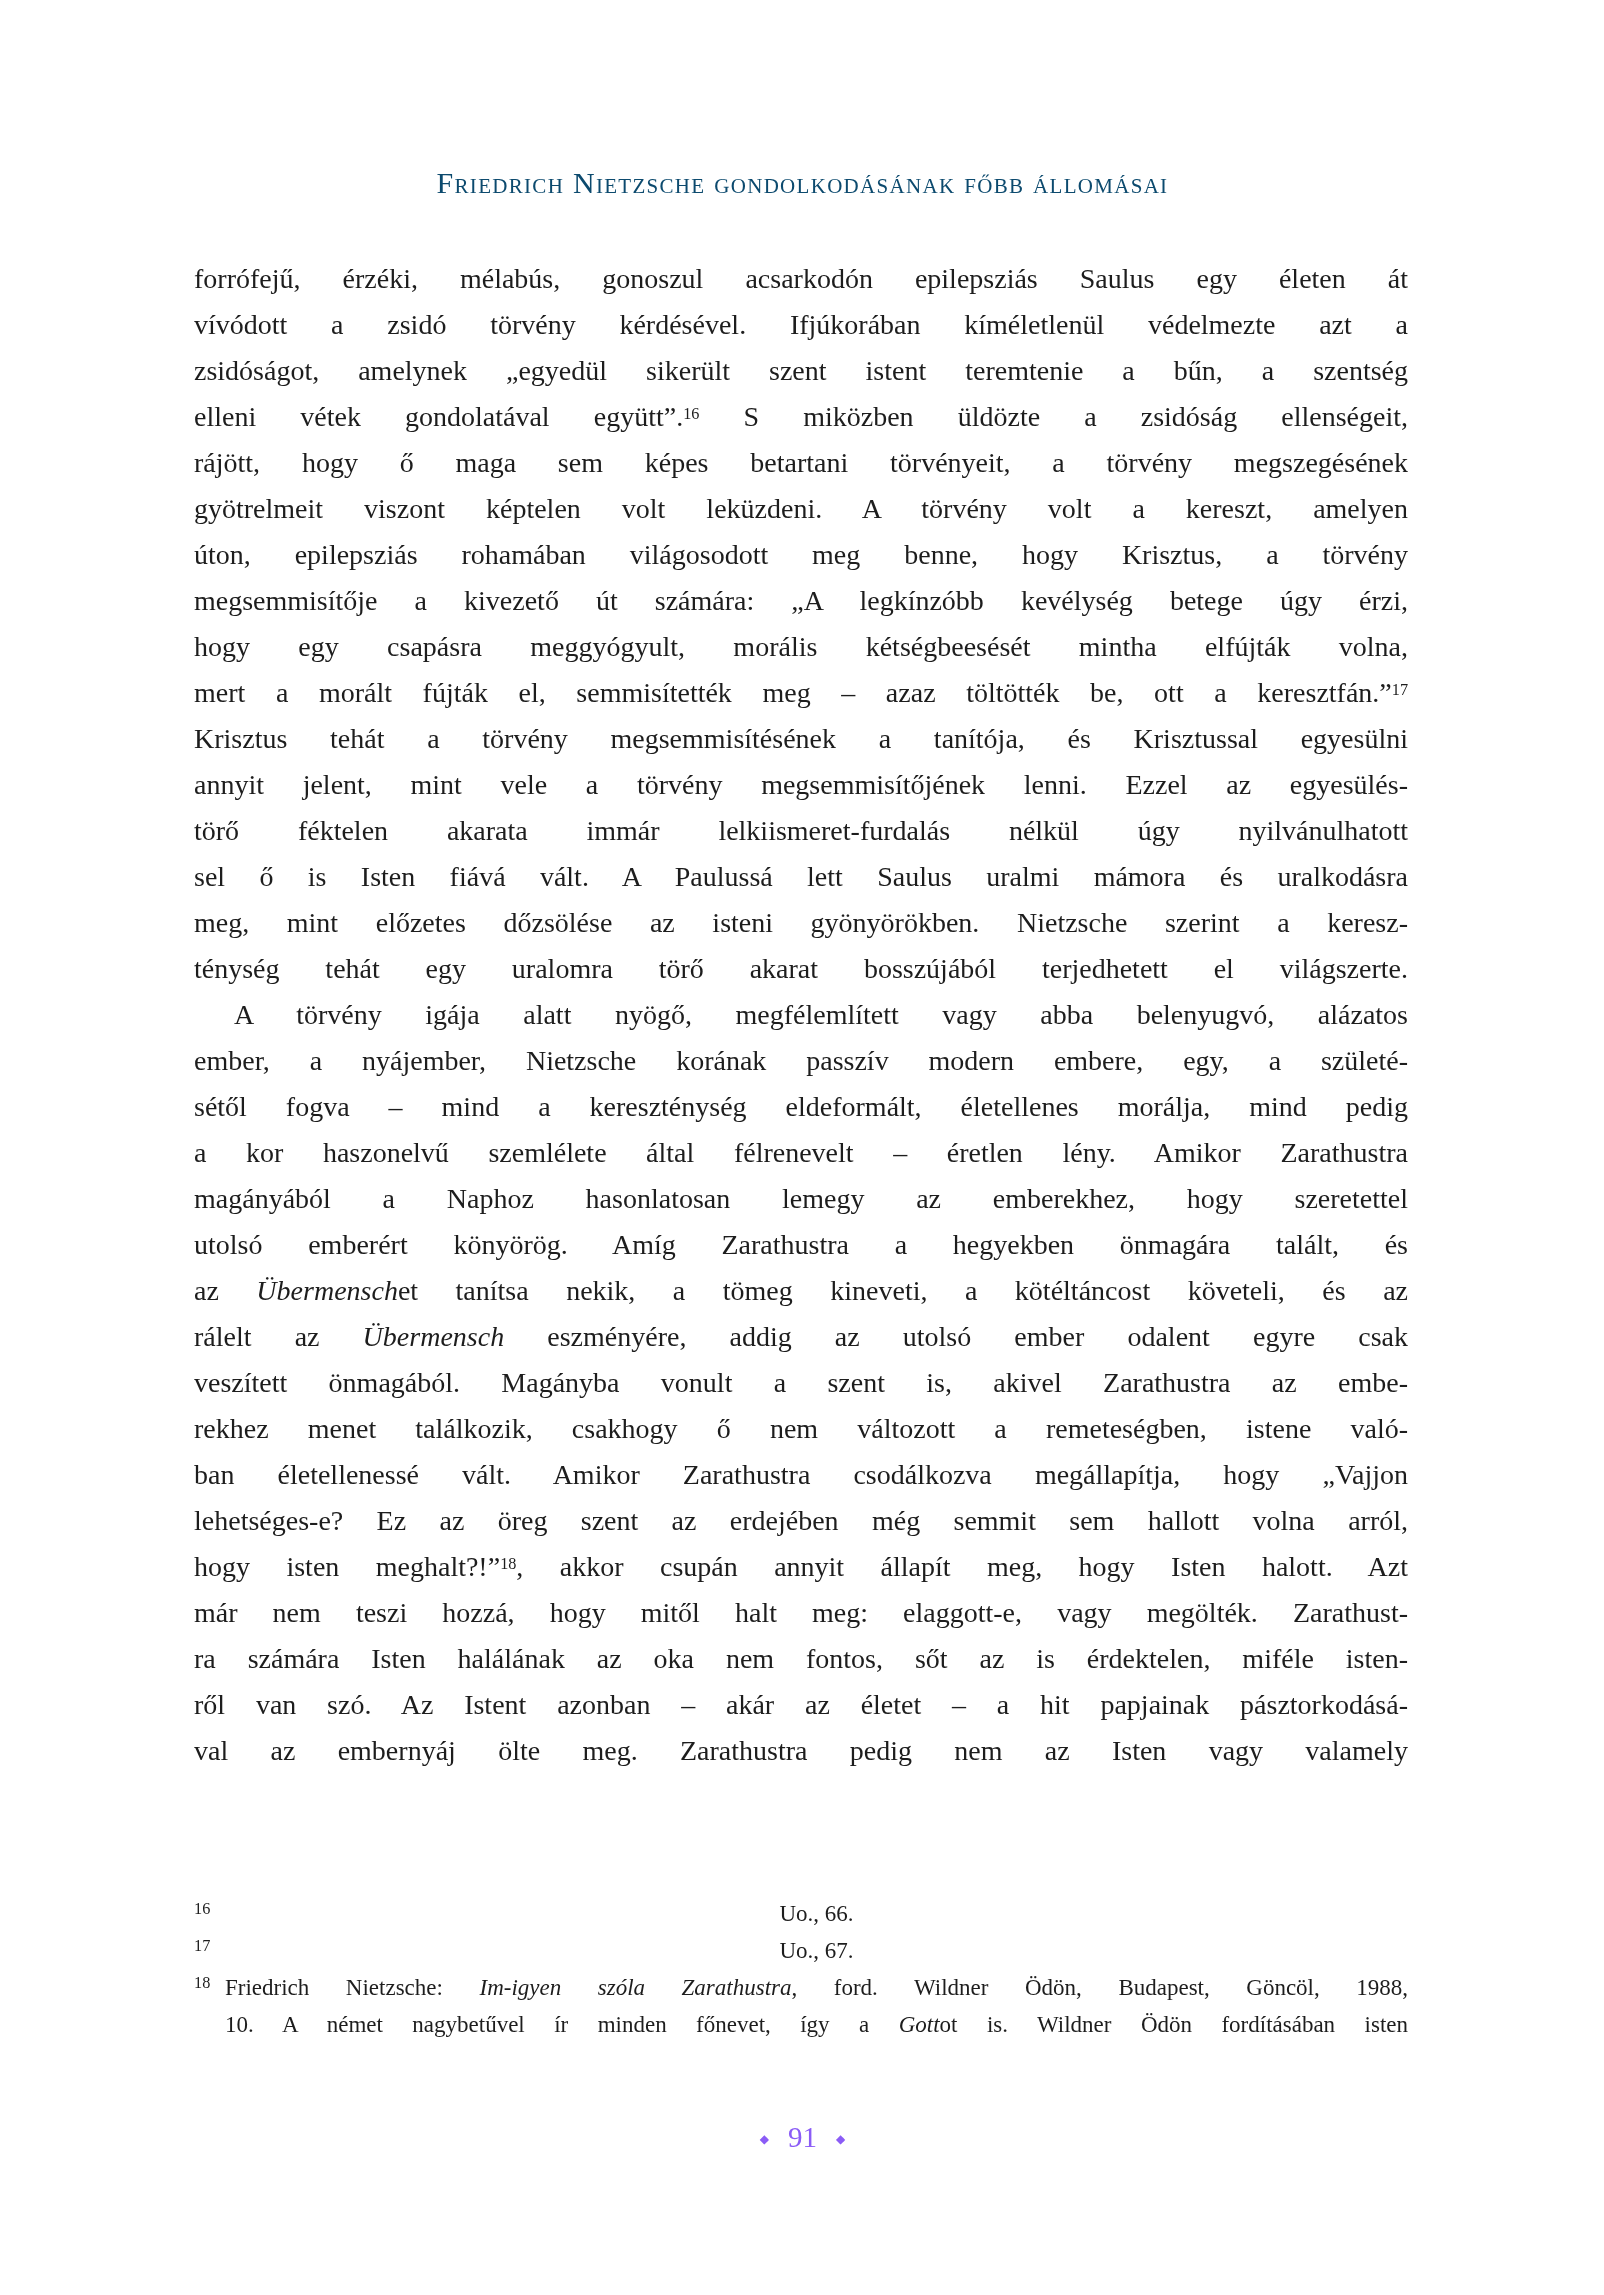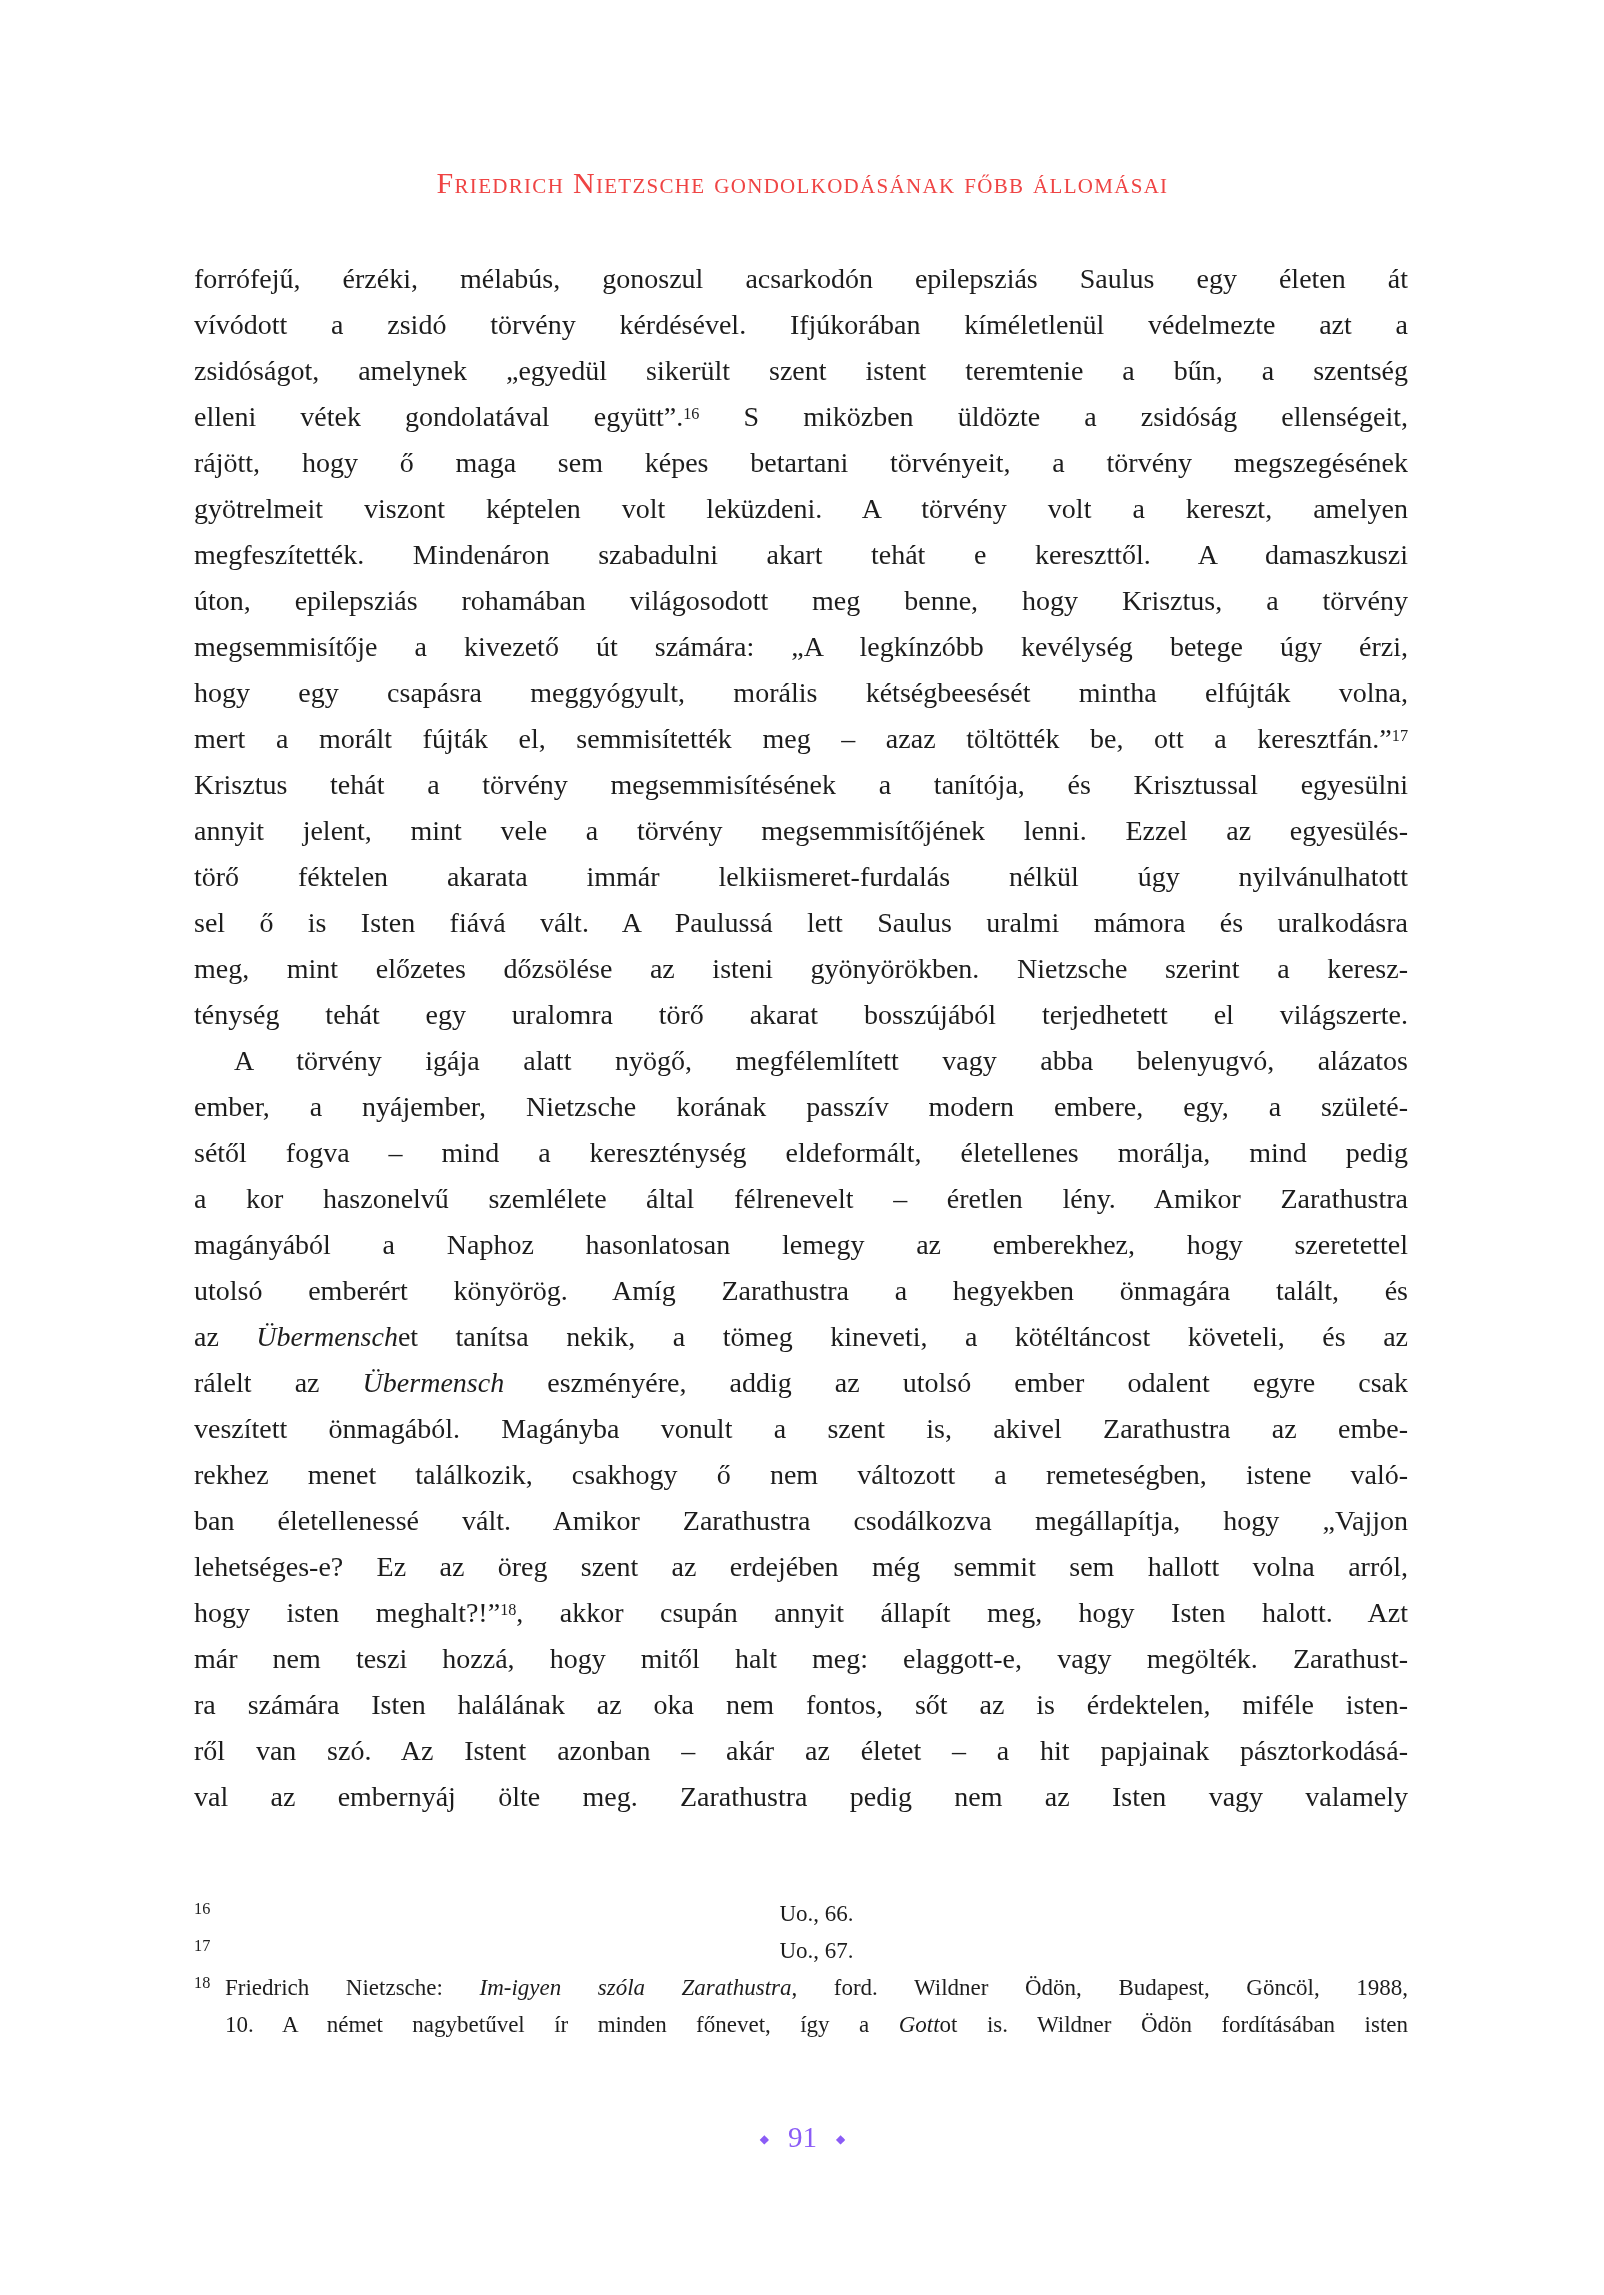--- a/index.html
+++ b/index.html
@@ -15,21 +15,21 @@
   .running-header {
     position: absolute;
     top: 166px;
     left: 0;
     width: 100%;
     text-align: center;
     font-variant: small-caps;
     font-size: 30px;
     letter-spacing: 1.3px;
     line-height: 33px;
-    color: #ef4444;
+    color: #0c4a6e;
   }
   .body-text {
     position: absolute;
     top: 256px;
     left: 194px;
     width: 1214px;
   }
   .body-line {
     font-size: 28px;
     line-height: 46px;
@@ -100,21 +100,20 @@
 
   <div class="running-header">Friedrich Nietzsche gondolkodásának főbb állomásai</div>
 
   <div class="body-text" id="body-text">
       <div class="body-line">forrófejű, érzéki, mélabús, gonoszul acsarkodón epilepsziás Saulus egy életen át</div>
       <div class="body-line">vívódott a zsidó törvény kérdésével. Ifjúkorában kíméletlenül védelmezte azt a</div>
       <div class="body-line">zsidóságot, amelynek „egyedül sikerült szent istent teremtenie a bűn, a szentség</div>
       <div class="body-line">elleni vétek gondolatával együtt”.<sup>16</sup> S miközben üldözte a zsidóság ellenségeit,</div>
       <div class="body-line">rájött, hogy ő maga sem képes betartani törvényeit, a törvény megszegésének</div>
       <div class="body-line">gyötrelmeit viszont képtelen volt leküzdeni. A törvény volt a kereszt, amelyen</div>
-      <div class="body-line">megfeszítették. Mindenáron szabadulni akart tehát e kereszttől. A damaszkuszi</div>
       <div class="body-line">úton, epilepsziás rohamában világosodott meg benne, hogy Krisztus, a törvény</div>
       <div class="body-line">megsemmisítője a kivezető út számára: „A legkínzóbb kevélység betege úgy érzi,</div>
       <div class="body-line">hogy egy csapásra meggyógyult, morális kétségbeesését mintha elfújták volna,</div>
       <div class="body-line">mert a morált fújták el, semmisítették meg – azaz töltötték be, ott a keresztfán.”<sup>17</sup></div>
       <div class="body-line">Krisztus tehát a törvény megsemmisítésének a tanítója, és Krisztussal egyesülni</div>
       <div class="body-line">annyit jelent, mint vele a törvény megsemmisítőjének lenni. Ezzel az egyesülés-</div>
       <div class="body-line">törő féktelen akarata immár lelkiismeret-furdalás nélkül úgy nyilvánulhatott</div>
       <div class="body-line">sel ő is Isten fiává vált. A Paulussá lett Saulus uralmi mámora és uralkodásra</div>
       <div class="body-line">meg, mint előzetes dőzsölése az isteni gyönyörökben. Nietzsche szerint a keresz-</div>
       <div class="body-line">ténység tehát egy uralomra törő akarat bosszújából terjedhetett el világszerte.</div>

